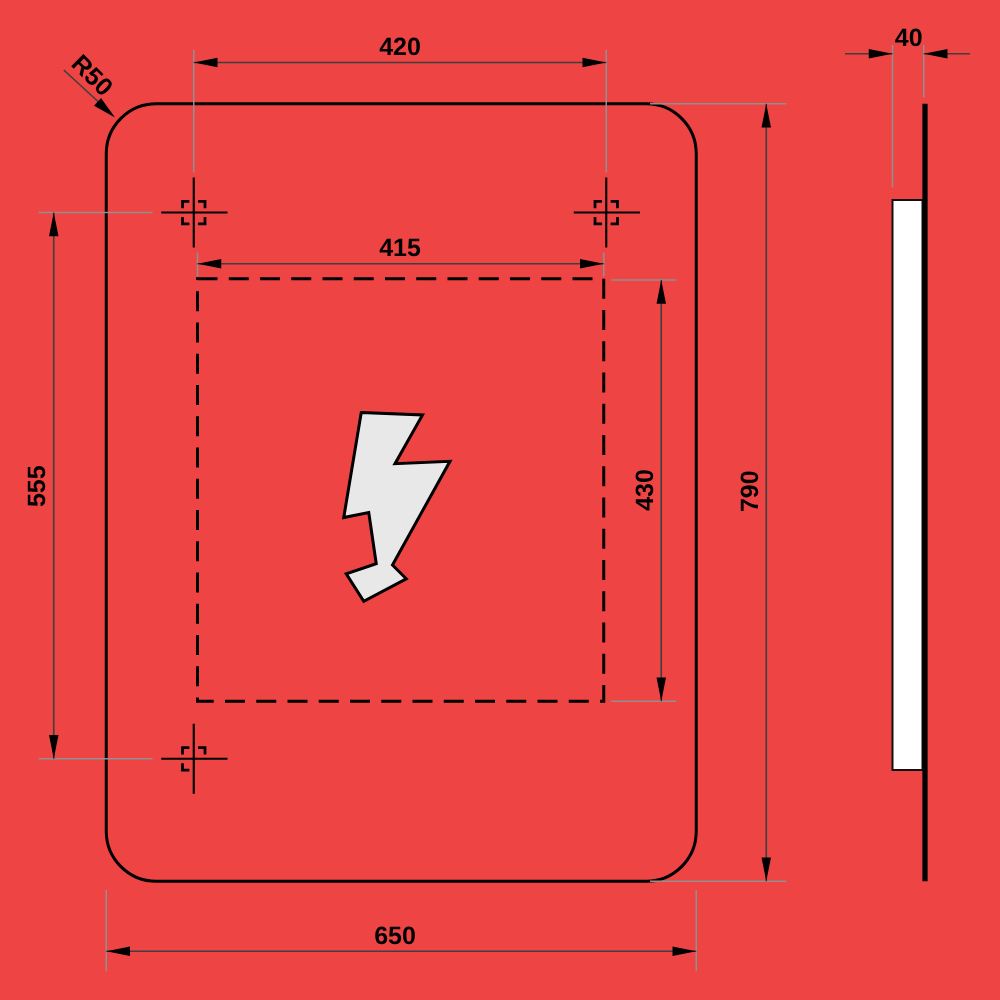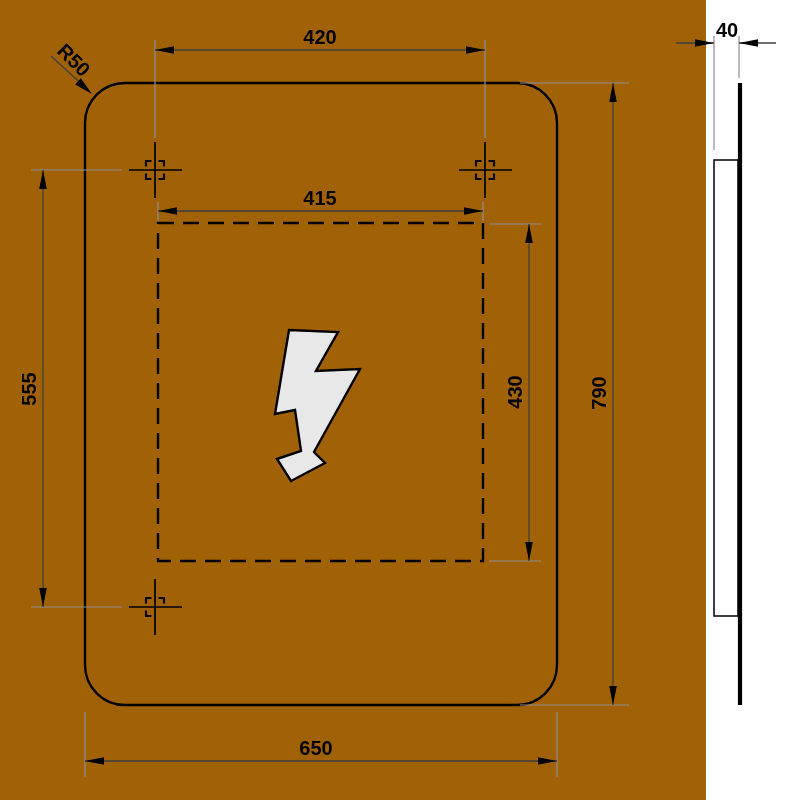--- a/index.html
+++ b/index.html
@@ -6,23 +6,23 @@
     margin: 0;
     padding: 0;
     background: #ffffff;
     width: 800px;
     height: 800px;
     overflow: hidden;
     font-family: "Liberation Sans", sans-serif;
   }
   .stage {
     position: relative;
-    width: 706px;
+    width: 800px;
     height: 800px;
-    background: #a16207;
+    background: #ef4444;
   }
   svg { display: block; }
   svg text {
     font-family: "Liberation Sans", "DejaVu Sans", sans-serif;
     font-weight: 700;
     font-size: 20px;
     fill: #000000;
   }
   .outline   { fill: none; stroke: #000000; stroke-width: 2.4px; }
   .dashed    { fill: none; stroke: #000000; stroke-width: 2.4px; stroke-dasharray: 16 9; }

